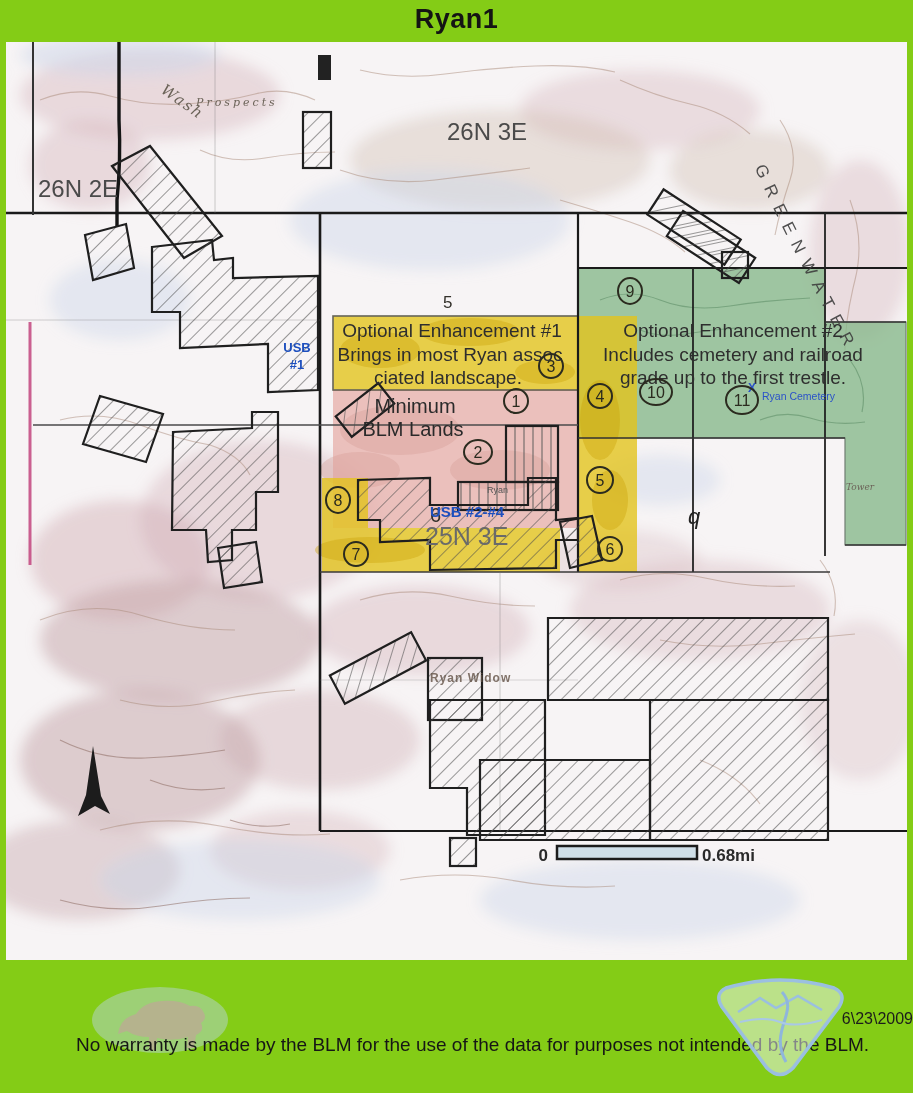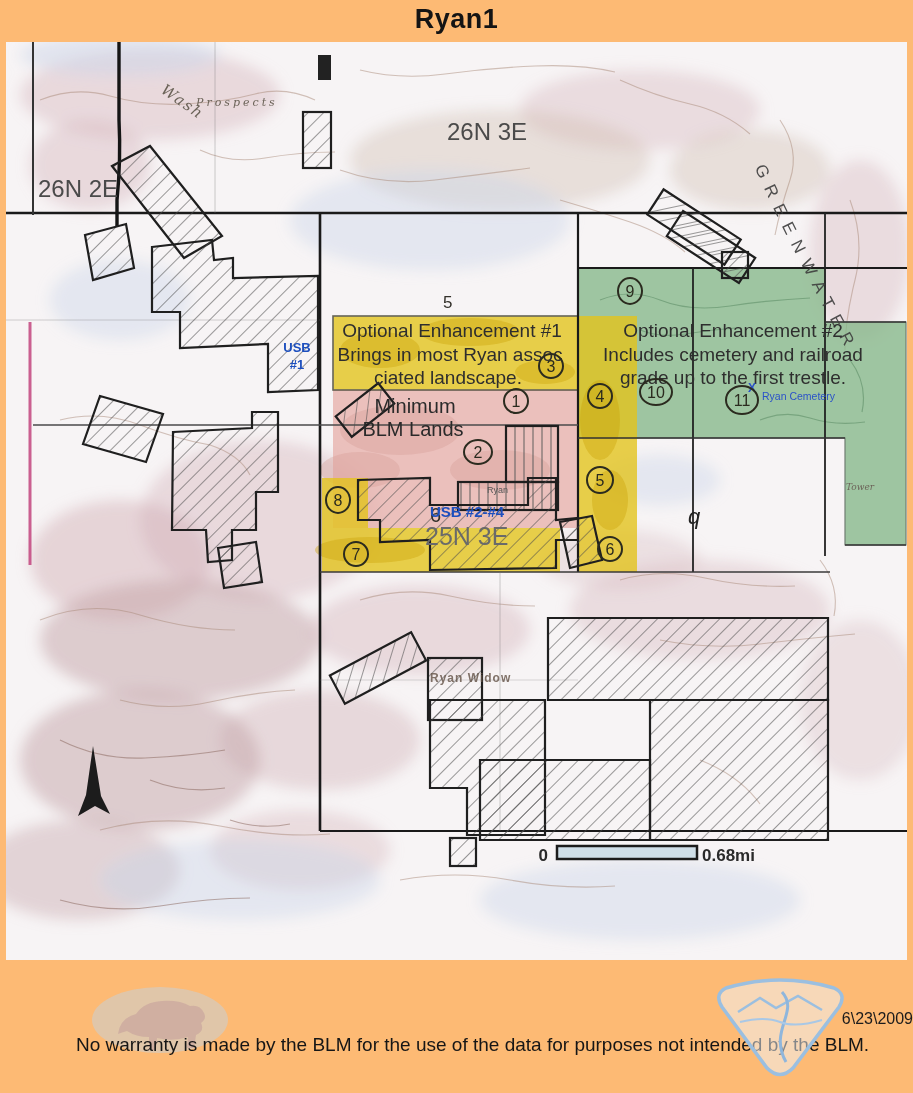--- a/index.html
+++ b/index.html
@@ -1,16 +1,16 @@
 <!DOCTYPE html>
 <html><head>
 <meta charset="utf-8">
 <style>
   html,body{margin:0;padding:0;}
-  .page{position:relative;width:913px;height:1093px;background:#fdba74;
+  .page{position:relative;width:913px;height:1093px;background:#84cc16;
         font-family:"Liberation Sans",sans-serif;overflow:hidden;}
   .page-title{position:absolute;top:4px;left:0;width:100%;margin:0;text-align:center;
         font-size:27px;font-weight:bold;color:#141414;letter-spacing:.5px;}
   svg.map{position:absolute;left:6px;top:42px;}
   .footer-date{position:absolute;top:1010px;left:0;width:100%;margin:0;text-align:right;
         font-size:16px;color:#1c1c1c;}
   .footer-disclaimer{position:absolute;top:1034px;left:16px;width:100%;margin:0;text-align:center;
         font-size:19px;color:#161616;}
   svg.bison{position:absolute;left:80px;top:978px;}
   svg.blm{position:absolute;left:710px;top:974px;}

